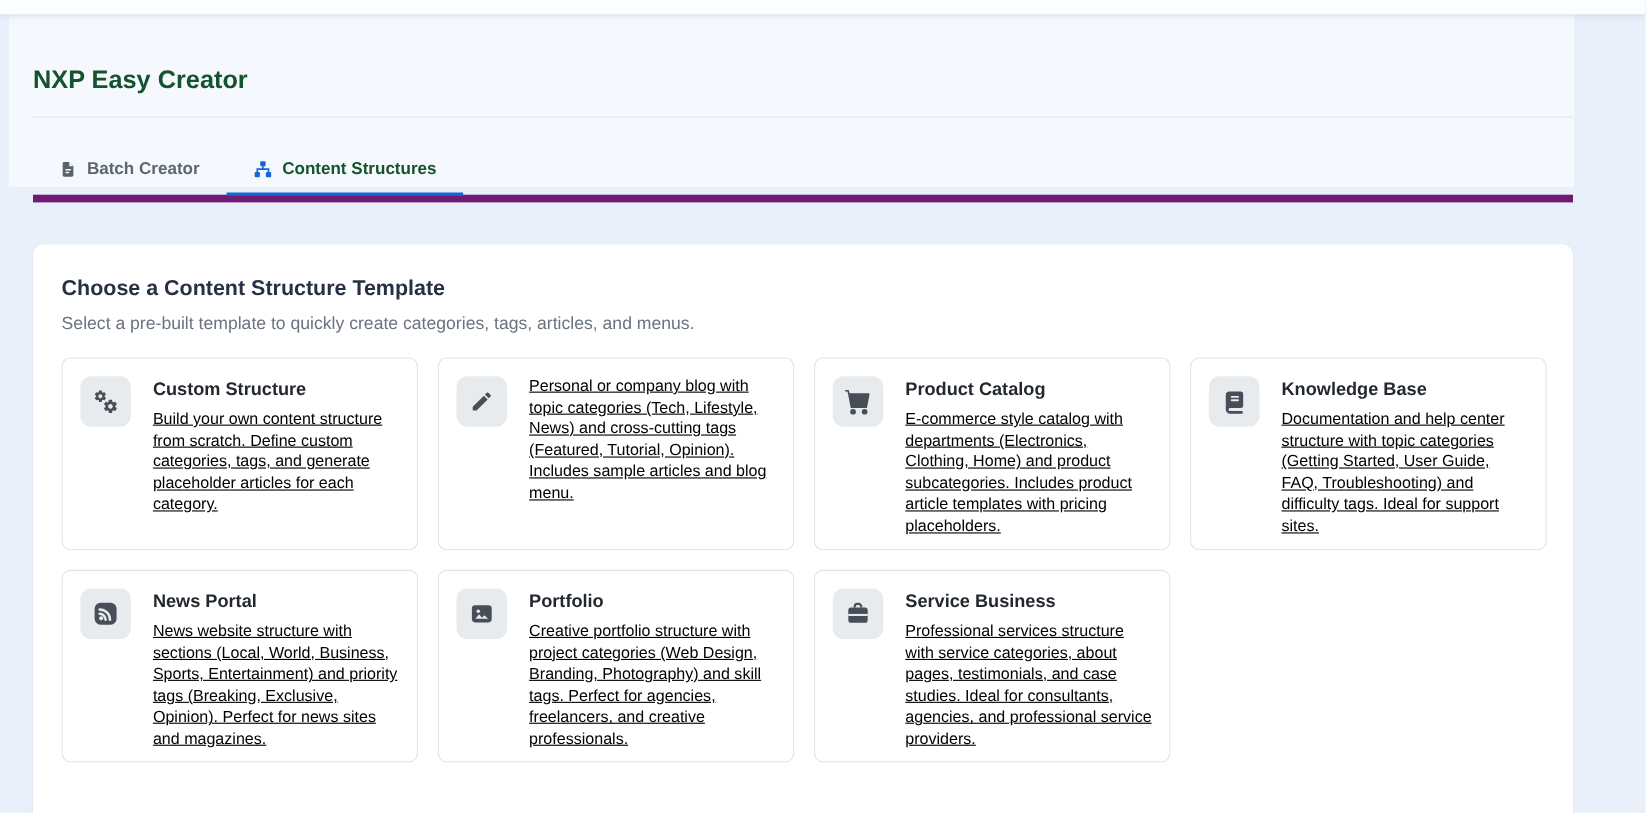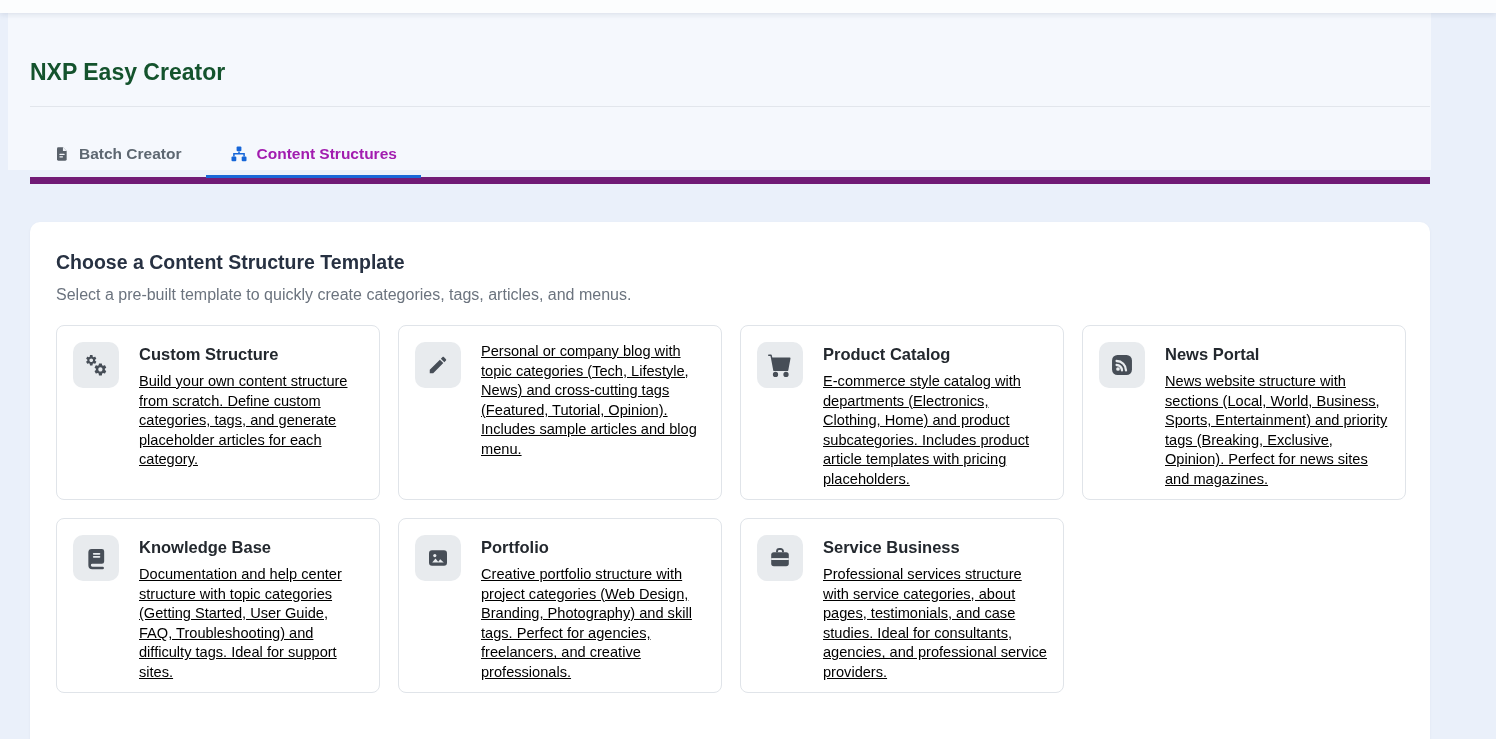--- a/index.html
+++ b/index.html
@@ -57,21 +57,21 @@
     gap: 9px;
     padding: 14px 24px 15px 24px;
     font-size: 15.5px;
     font-weight: 700;
     color: #5d6771;
     cursor: pointer;
     margin-bottom: -1px;
     white-space: nowrap;
   }
   .tab.active {
-    color: #a21caf;
+    color: #14532d;
     border-bottom: 3px solid #1666d8;
     padding-bottom: 12px;
   }
   .panel {
     margin-top: 38px;
     width: 1400px;
     height: 580px;
     background: #ffffff;
     border-radius: 10px;
     box-shadow: 0 1px 3px rgba(20,40,80,.05);
@@ -201,49 +201,49 @@
           </svg>
         </div>
         <div class="card-text">
           <h3>Product Catalog</h3>
           <p>E-commerce style catalog with departments (Electronics, Clothing, Home) and product subcategories. Includes product article templates with pricing placeholders.</p>
         </div>
       </div>
 
       <div class="card">
         <div class="tile">
+          <svg viewBox="0 0 24 24" width="23" height="23">
+            <path fill="#474e57" d="M7 2h10.6A2.4 2.4 0 0 1 20 4.4v10.8a2.4 2.4 0 0 1-2.4 2.4H7.6a1.5 1.5 0 0 0 0 3h10.9a1.25 1.25 0 0 1 0 2.5H7.6A4.1 4.1 0 0 1 3.5 19V5.5A3.5 3.5 0 0 1 7 2z"></path>
+            <rect x="8.2" y="6.2" width="7.8" height="1.8" rx=".9" fill="#e8ebee"></rect>
+            <rect x="8.2" y="9.4" width="7.8" height="1.8" rx=".9" fill="#e8ebee"></rect>
+          </svg>
+        </div>
+        <div class="card-text">
+          <h3>Knowledge Base</h3>
+          <p>Documentation and help center structure with topic categories (Getting Started, User Guide, FAQ, Troubleshooting) and difficulty tags. Ideal for support sites.</p>
+        </div>
+      </div>
+
+      <div class="card">
+        <div class="tile">
           <svg viewBox="0 0 24 24" width="26" height="26">
             <rect x="2.8" y="2.8" width="18.4" height="18.4" rx="5" fill="#474e57"></rect>
             <circle cx="8.3" cy="15.7" r="1.7" fill="#e8ebee"></circle>
             <path d="M7 12a5 5 0 0 1 5 5" fill="none" stroke="#e8ebee" stroke-width="2.1" stroke-linecap="round"></path>
             <path d="M7 8.3a8.7 8.7 0 0 1 8.7 8.7" fill="none" stroke="#e8ebee" stroke-width="2.1" stroke-linecap="round"></path>
           </svg>
         </div>
         <div class="card-text">
           <h3>News Portal</h3>
           <p>News website structure with sections (Local, World, Business, Sports, Entertainment) and priority tags (Breaking, Exclusive, Opinion). Perfect for news sites and magazines.</p>
         </div>
       </div>
 
       <div class="card">
         <div class="tile">
-          <svg viewBox="0 0 24 24" width="23" height="23">
-            <path fill="#474e57" d="M7 2h10.6A2.4 2.4 0 0 1 20 4.4v10.8a2.4 2.4 0 0 1-2.4 2.4H7.6a1.5 1.5 0 0 0 0 3h10.9a1.25 1.25 0 0 1 0 2.5H7.6A4.1 4.1 0 0 1 3.5 19V5.5A3.5 3.5 0 0 1 7 2z"></path>
-            <rect x="8.2" y="6.2" width="7.8" height="1.8" rx=".9" fill="#e8ebee"></rect>
-            <rect x="8.2" y="9.4" width="7.8" height="1.8" rx=".9" fill="#e8ebee"></rect>
-          </svg>
-        </div>
-        <div class="card-text">
-          <h3>Knowledge Base</h3>
-          <p>Documentation and help center structure with topic categories (Getting Started, User Guide, FAQ, Troubleshooting) and difficulty tags. Ideal for support sites.</p>
-        </div>
-      </div>
-
-      <div class="card">
-        <div class="tile">
           <svg viewBox="0 0 24 24" width="24" height="24">
             <rect x="3" y="4.2" width="18" height="15.6" rx="3" fill="#474e57"></rect>
             <circle cx="8.8" cy="9.6" r="1.6" fill="#e8ebee"></circle>
             <path d="M6.2 16.6l3.3-4.1 2.7 3.2 2-2.4 3.6 3.3z" fill="#e8ebee"></path>
           </svg>
         </div>
         <div class="card-text">
           <h3>Portfolio</h3>
           <p>Creative portfolio structure with project categories (Web Design, Branding, Photography) and skill tags. Perfect for agencies, freelancers, and creative professionals.</p>
         </div>

